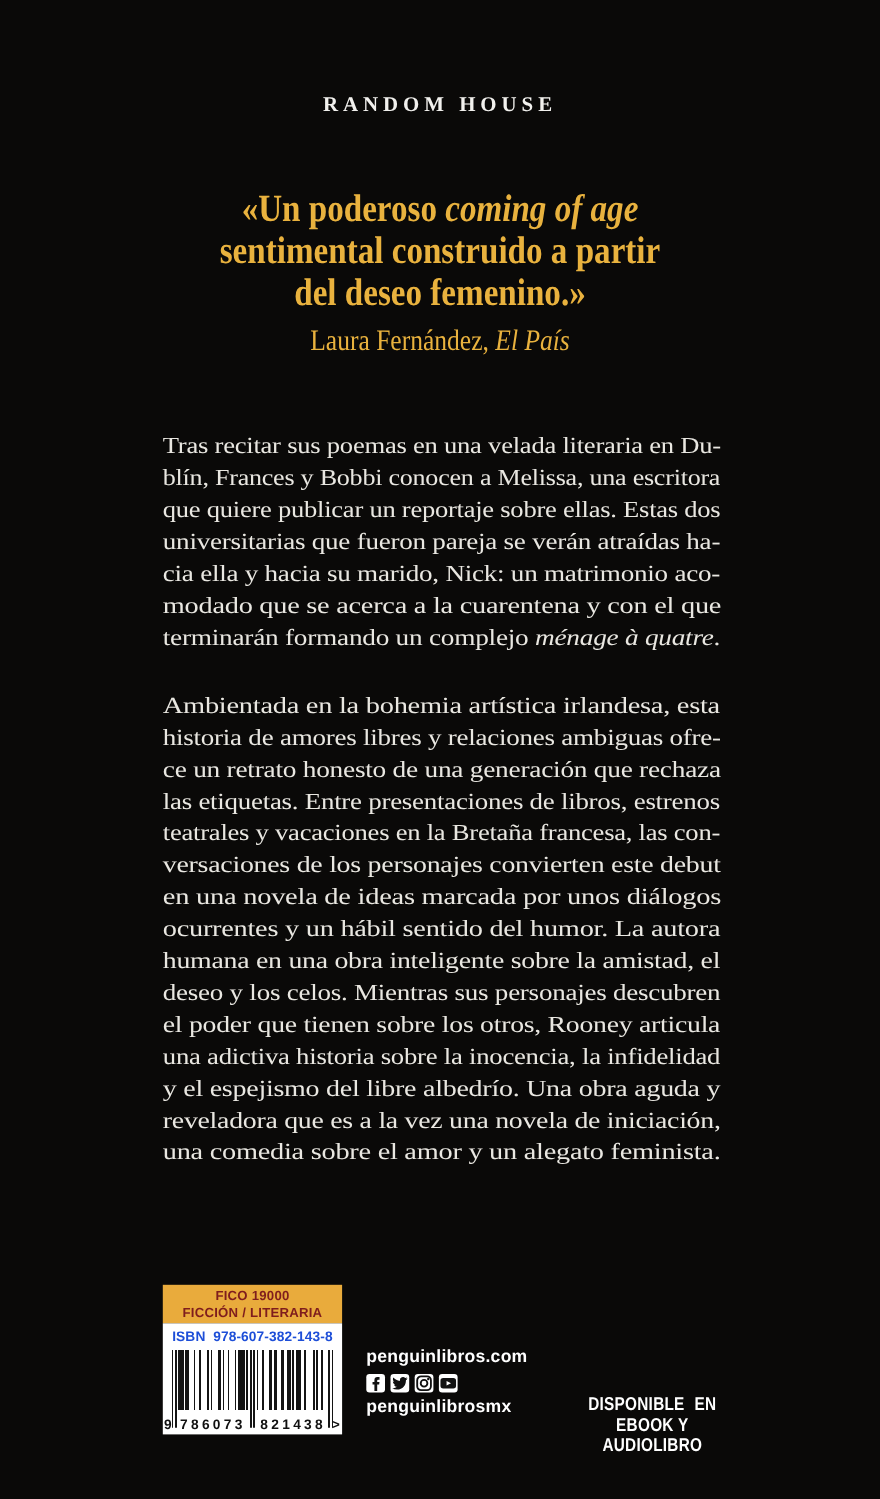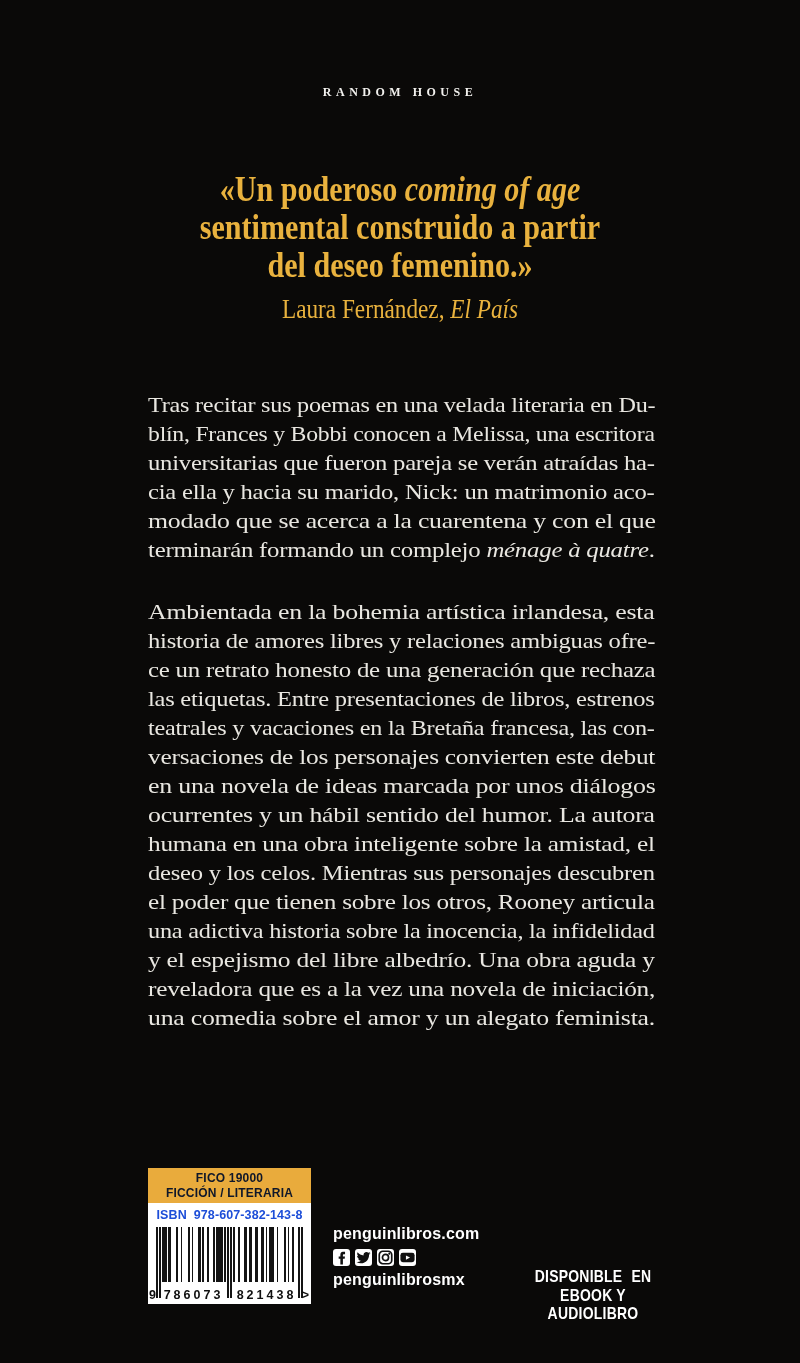--- a/index.html
+++ b/index.html
@@ -5,40 +5,40 @@
   :root{
     --bg:#0a0908; --gold:#e9b23e; --tag:#e9ab3c; --fg:#e9e7e1;
   }
   html,body{margin:0;padding:0;background:var(--bg);}
   .page{position:relative;width:800px;height:1363px;background:var(--bg);overflow:hidden;
         font-family:"Liberation Serif","DejaVu Serif",serif;}
   .sans{font-family:"Liberation Sans","DejaVu Sans",sans-serif;}
 
   
   .publisher{position:absolute;top:85px;left:0;right:0;text-align:center;color:#f2f1ee;
-             font-size:12px;letter-spacing:4.5px;font-weight:600;}
+             font-size:19px;letter-spacing:4.5px;font-weight:600;}
 
   
   .quote-block{position:absolute;top:171px;left:0;width:800px;text-align:center;color:var(--gold);
                transform:scaleX(0.86);transform-origin:50% 0;}
   .quote-line{font-size:35px;line-height:38px;font-weight:bold;}
   .quote-line i,.attribution i{font-style:italic;}
   .attribution{font-size:27px;line-height:30px;font-weight:normal;margin-top:9px;}
 
   
   .body{position:absolute;left:148px;top:391px;width:507px;color:var(--fg);}
   .para + .para{margin-top:33px;}
   .body-line{height:29px;line-height:29px;font-size:21px;white-space:nowrap;}
   .body-line .fit{display:inline-block;transform-origin:0 50%;letter-spacing:-0.2px;}
 
   
   .barcode-block{position:absolute;left:148px;top:1168px;width:163px;}
   .cat-tag{background:var(--tag);height:35px;box-sizing:border-box;padding-top:3px;text-align:center;
            font-family:"Liberation Sans","DejaVu Sans",sans-serif;font-weight:bold;font-size:12px;
-           line-height:15px;color:#0f172a;letter-spacing:0.2px;}
+           line-height:15px;color:#7f1d1d;letter-spacing:0.2px;}
   .barcode-white{position:relative;background:#ffffff;height:101px;}
   .isbn-line{position:absolute;top:5px;left:0;right:0;text-align:center;color:#1d4ed8;
              font-family:"Liberation Sans","DejaVu Sans",sans-serif;font-weight:bold;font-size:12.5px;letter-spacing:0.1px;}
   .isbn-line .isbn-num{margin-left:7px;}
   #barcode-svg{position:absolute;left:8px;top:24px;width:147px;height:71px;shape-rendering:crispEdges;}
   #barcode-svg rect{fill:#141414;}
   .bc-digits{position:absolute;left:8px;right:8px;bottom:2px;height:14px;color:#101010;
              font-family:"Liberation Sans","DejaVu Sans",sans-serif;font-weight:bold;font-size:12.5px;line-height:14px;}
   .bcd0{position:absolute;left:-7px;bottom:0;}
   .bcd1{position:absolute;left:4px;width:67px;text-align:center;letter-spacing:3px;bottom:0;}
@@ -77,20 +77,21 @@
         <div class="quote-line"><span>sentimental construido a partir</span></div>
         <div class="quote-line"><span>del deseo femenino.»</span></div>
       </div>
     <div class="attribution" id="quote-attribution"><span>Laura Fernández, </span><i>El País</i></div>
   </div>
 
   <div class="body" id="synopsis">
       <div class="para">
         <div class="body-line"><span class="fit" style="transform: scaleX(1.1523);"><span>Tras recitar sus poemas en una velada literaria en Du-</span></span></div>
         <div class="body-line"><span class="fit" style="transform: scaleX(1.1292);"><span>blín, Frances y Bobbi conocen a Melissa, una escritora</span></span></div>
+        <div class="body-line"><span class="fit" style="transform: scaleX(1.1497);"><span>que quiere publicar un reportaje sobre ellas. Estas dos</span></span></div>
         <div class="body-line"><span class="fit" style="transform: scaleX(1.1736);"><span>universitarias que fueron pareja se verán atraídas ha-</span></span></div>
         <div class="body-line"><span class="fit" style="transform: scaleX(1.1736);"><span>cia ella y hacia su marido, Nick: un matrimonio aco-</span></span></div>
         <div class="body-line"><span class="fit" style="transform: scaleX(1.2276);"><span>modado que se acerca a la cuarentena y con el que</span></span></div>
         <div class="body-line"><span class="fit" style="transform: scaleX(1.1818);"><span>terminarán formando un complejo </span><i>ménage à quatre</i><span>.</span></span></div>
       </div>
       <div class="para">
         <div class="body-line"><span class="fit" style="transform: scaleX(1.2306);"><span>Ambientada en la bohemia artística irlandesa, esta</span></span></div>
         <div class="body-line"><span class="fit" style="transform: scaleX(1.1709);"><span>historia de amores libres y relaciones ambiguas ofre-</span></span></div>
         <div class="body-line"><span class="fit" style="transform: scaleX(1.1846);"><span>ce un retrato honesto de una generación que rechaza</span></span></div>
         <div class="body-line"><span class="fit" style="transform: scaleX(1.1655);"><span>las etiquetas. Entre presentaciones de libros, estrenos</span></span></div>

